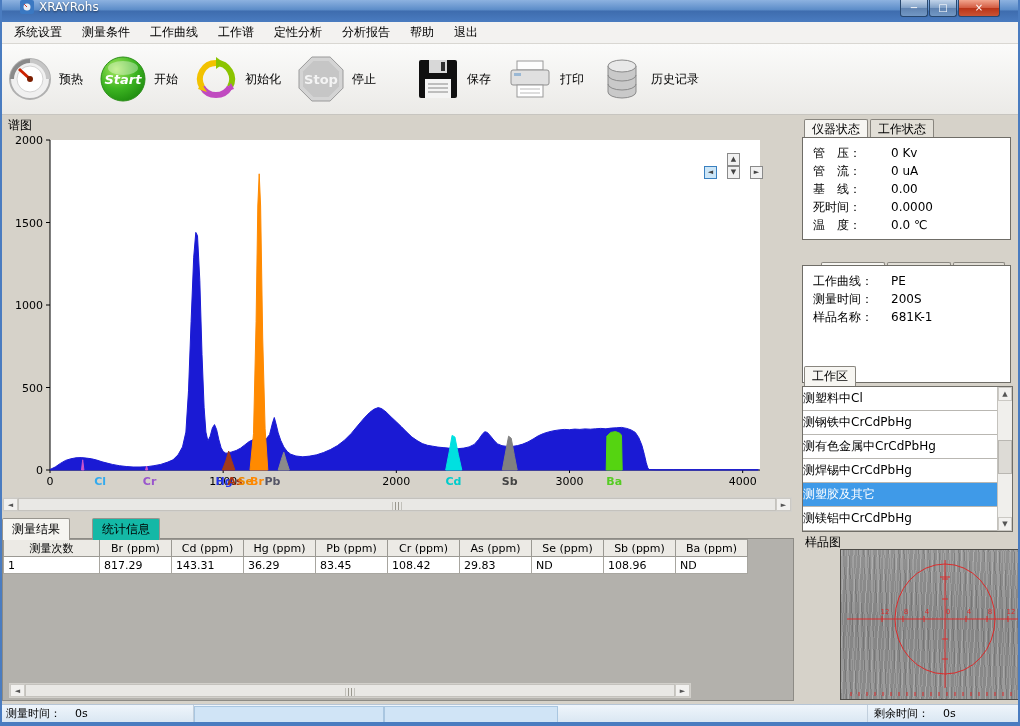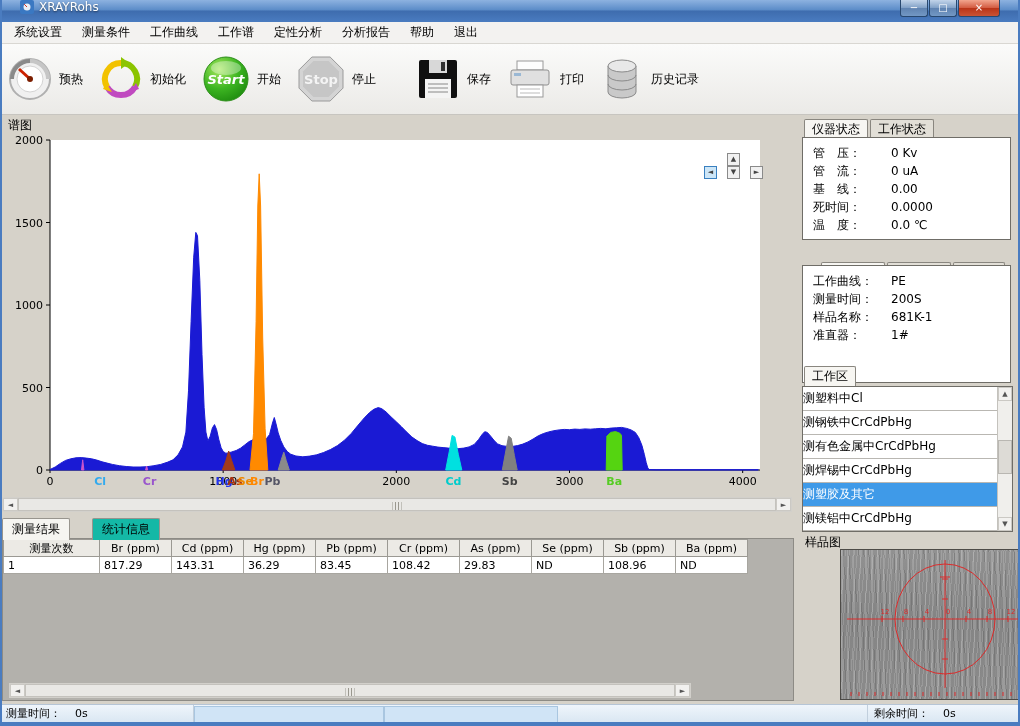--- a/index.html
+++ b/index.html
@@ -125,47 +125,47 @@
       <path d="M22 4 A18 18 0 0 1 40 22" fill="none" stroke="#c6c6c6" stroke-width="4"></path>
       <circle cx="22" cy="22" r="13" fill="#fff" stroke="#d4d4d4"></circle>
       <line x1="22" y1="22" x2="11" y2="12" stroke="#cc2200" stroke-width="3"></line>
       <circle cx="22" cy="22" r="3" fill="#7c1e00"></circle>
         </svg>
       </span>
     <span>预热</span>
   </div>
   <div class="tbtn">
     <span>
-        <svg width="44" height="44" viewBox="0 0 44 44">
-      <path d="M22 6 A16 16 0 0 1 35.9 30" fill="none" stroke="#8bc400" stroke-width="6"></path>
-      <path d="M35.9 30 A16 16 0 0 1 8.1 30" fill="none" stroke="#c04ac0" stroke-width="6"></path>
-      <path d="M8.1 30 A16 16 0 0 1 22 6" fill="none" stroke="#f2c200" stroke-width="6"></path>
-      <polygon points="22,0 30,6 22,12" fill="#8bc400"></polygon>
-      <polygon points="40,32 31,35 37,26" fill="#c04ac0"></polygon>
-      <polygon points="4,32 13,35 7,26" fill="#f2c200"></polygon>
-        </svg>
-      </span>
-    <span>初始化</span>
-  </div>
-  <div class="tbtn">
-    <span>
         <svg width="48" height="48" viewBox="0 0 48 48">
       <defs>
             <radialGradient id="gS" cx="35%" cy="28%" r="80%">
         <stop offset="0%" stop-color="#a8e95f"></stop>
               <stop offset="55%" stop-color="#3db522"></stop>
               <stop offset="100%" stop-color="#1d8a0e"></stop>
       </radialGradient>
           </defs>
       <circle cx="24" cy="24" r="22" fill="url(#gS)" stroke="#2d8f1a"></circle>
       <ellipse cx="24" cy="13" rx="15" ry="7" fill="#ffffff" opacity="0.35"></ellipse>
       <text x="24" y="29" text-anchor="middle" font-size="13" font-style="italic" font-weight="bold" fill="#ffffff">Start</text>
         </svg>
       </span>
     <span>开始</span>
+  </div>
+  <div class="tbtn">
+    <span>
+        <svg width="44" height="44" viewBox="0 0 44 44">
+      <path d="M22 6 A16 16 0 0 1 35.9 30" fill="none" stroke="#8bc400" stroke-width="6"></path>
+      <path d="M35.9 30 A16 16 0 0 1 8.1 30" fill="none" stroke="#c04ac0" stroke-width="6"></path>
+      <path d="M8.1 30 A16 16 0 0 1 22 6" fill="none" stroke="#f2c200" stroke-width="6"></path>
+      <polygon points="22,0 30,6 22,12" fill="#8bc400"></polygon>
+      <polygon points="40,32 31,35 37,26" fill="#c04ac0"></polygon>
+      <polygon points="4,32 13,35 7,26" fill="#f2c200"></polygon>
+        </svg>
+      </span>
+    <span>初始化</span>
   </div>
   <div class="tbtn">
     <span>
         <svg width="48" height="48" viewBox="0 0 48 48">
       <polygon points="14.9,2 33.1,2 46,14.9 46,33.1 33.1,46 14.9,46 2,33.1 2,14.9" fill="#d4d4d4" stroke="#9a9a9a"></polygon>
       <polygon points="16.5,6 31.5,6 42,16.5 42,31.5 31.5,42 16.5,42 6,31.5 6,16.5" fill="#c6c6c6"></polygon>
       <text x="24" y="29" text-anchor="middle" font-size="13" font-weight="bold" fill="#f4f4f4">Stop</text>
         </svg>
       </span>
     <span>停止</span>
@@ -364,24 +364,20 @@
       <span>PE</span>
     </div>
   <div class="frow">
       <span class="flabel">测量时间：</span>
       <span>200S</span>
     </div>
   <div class="frow">
       <span class="flabel">样品名称：</span>
       <span>681K-1</span>
     </div>
-  <div class="frow">
-      <span class="flabel">准直器：</span>
-      <span>1#</span>
-    </div>
 </div>
 
 <div class="tabs-row" style="left:804px;top:366px;">
   <span class="tab active">工作区</span>
 </div>
 <div class="list">
   <div style="margin-right:15px;">
     <div class="litem">测塑料中Cl</div>
     <div class="litem">测钢铁中CrCdPbHg</div>
     <div class="litem">测有色金属中CrCdPbHg</div>

